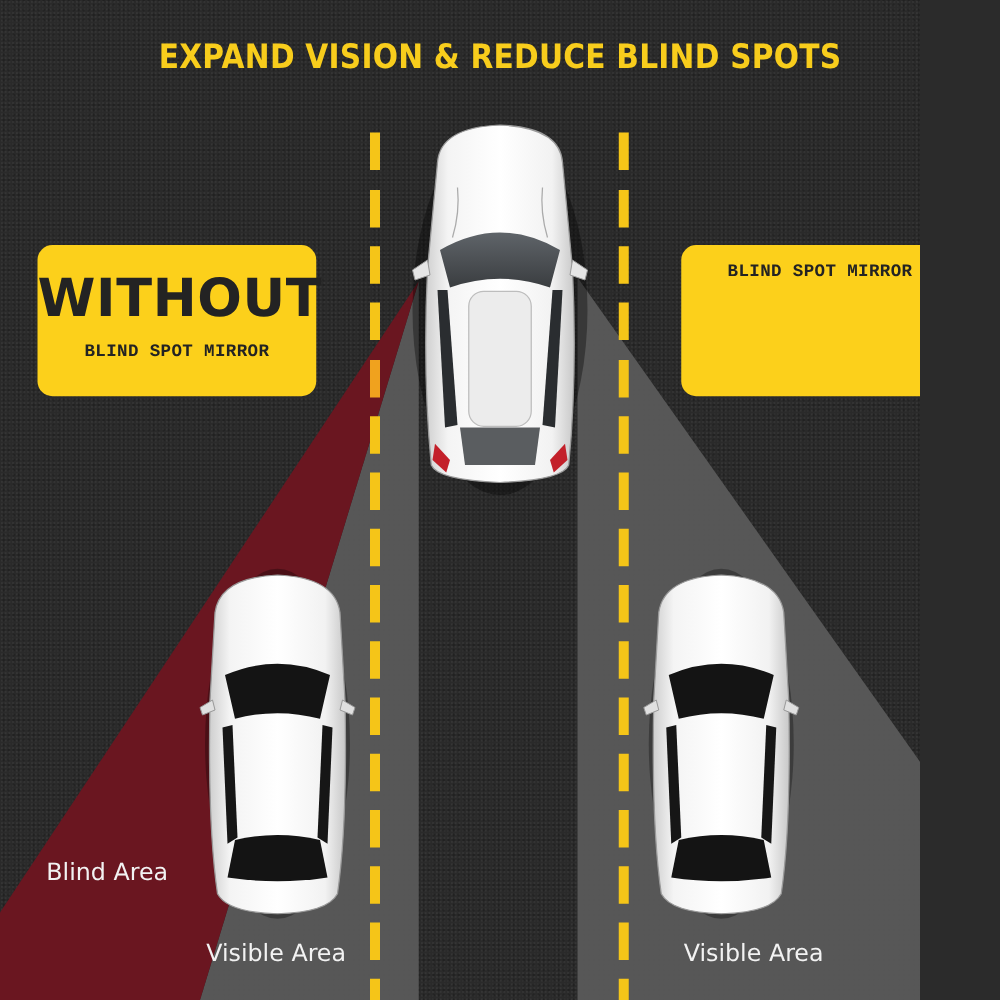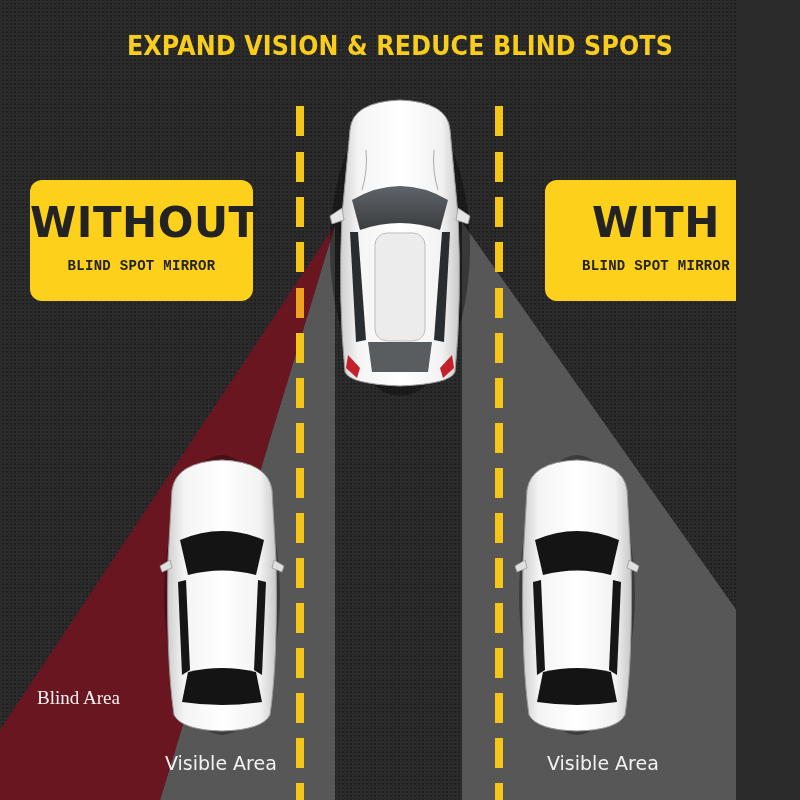--- a/index.html
+++ b/index.html
@@ -9,28 +9,28 @@
     background-image:
       radial-gradient(rgba(255,255,255,0.05) 1px, transparent 1px),
       radial-gradient(rgba(0,0,0,0.25) 1px, transparent 1px);
     background-size: 3px 3px, 4px 4px;
     background-position: 0 0, 1px 2px;
   }
   svg.scene { position: absolute; left: 0; top: 0; width: 800px; height: 800px; }
   .title { position: absolute; top: 30px; left: 0; width: 800px; text-align: center;
     color: #f8cd1c; font-weight: bold; font-size: 27px; letter-spacing: 0.2px;
     font-family: "DejaVu Sans", sans-serif; transform: scaleX(0.88); transform-origin: center; }
-  .badge { position: absolute; top: 180px; height: 121px; background: #fcd01b; border-radius: 12px;
+  .badge { position: absolute; top: 196px; height: 121px; background: #fcd01b; border-radius: 12px;
     color: #232323; text-align: center; box-sizing: border-box; }
   .badge.left { left: 30px; width: 223px; }
   .badge.right { left: 545px; width: 222px; }
   .badge .big { display: block; font-weight: bold; font-size: 42px; line-height: 42px; margin-top: 22px; letter-spacing: 0.5px; }
   .badge .small { display: block; font-weight: bold; font-size: 14px; margin-top: 14px; letter-spacing: 0.3px; font-family: Liberation Mono, monospace; }
   .label { position: absolute; color: #f2f2f2; font-size: 19px; font-family: "DejaVu Sans", sans-serif; }
-  .label.blind { left: 37px; top: 687px; font-family: Liberation Serif, serif; }
+  .label.blind { left: 37px; top: 687px; }
   .label.vis-left { left: 165px; top: 752px; }
   .label.vis-right { left: 547px; top: 752px; }
 </style>
 </head>
 <body>
 
 <div class="stage">
 
   <svg class="scene" viewBox="0 0 800 800">
     <defs>
@@ -137,20 +137,19 @@
   </svg>
 
   <div class="title">EXPAND VISION &amp; REDUCE BLIND SPOTS</div>
 
   <div class="badge left">
     <span class="big">WITHOUT</span>
     <span class="small">BLIND SPOT MIRROR</span>
   </div>
 
   <div class="badge right">
-    <span class="big">WITH</span>
     <span class="small">BLIND SPOT MIRROR</span>
   </div>
 
   <div class="label blind">Blind Area</div>
   <div class="label vis-left">Visible Area</div>
   <div class="label vis-right">Visible Area</div>
 </div>
 
 </body></html>

